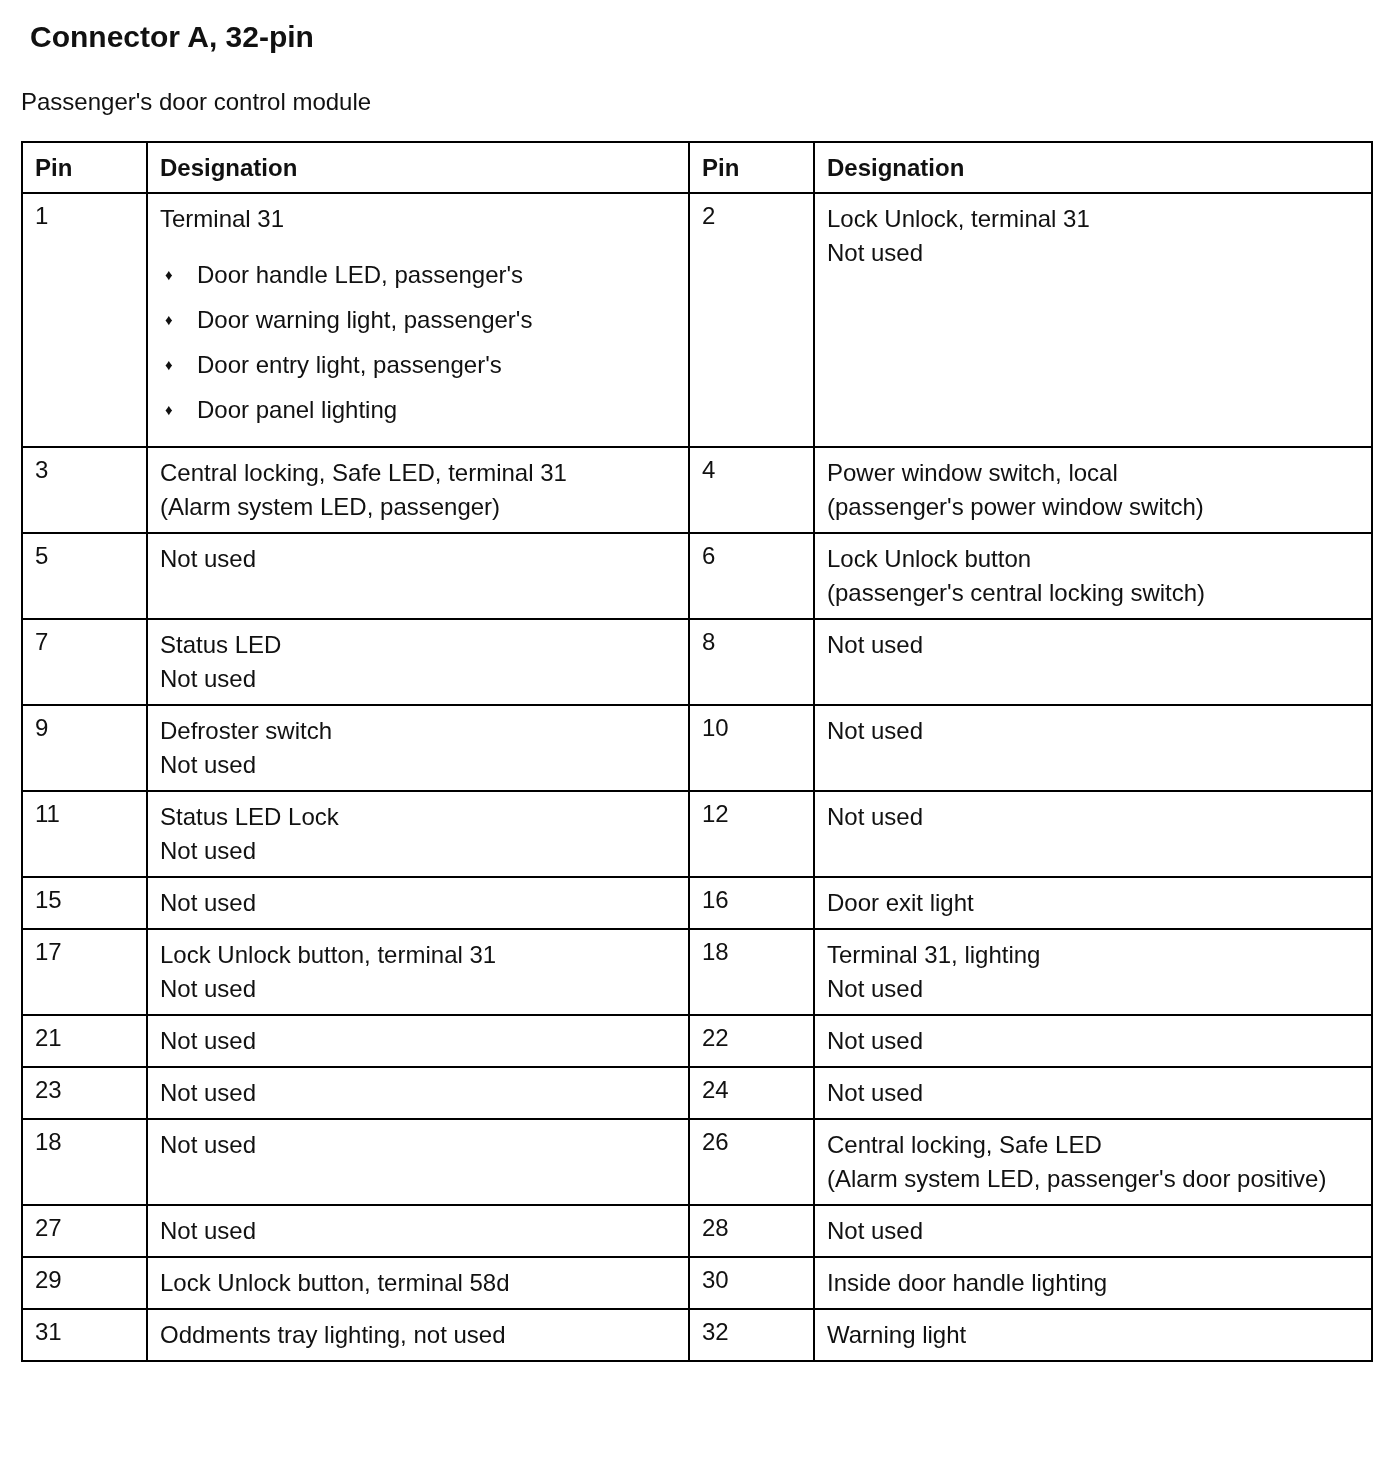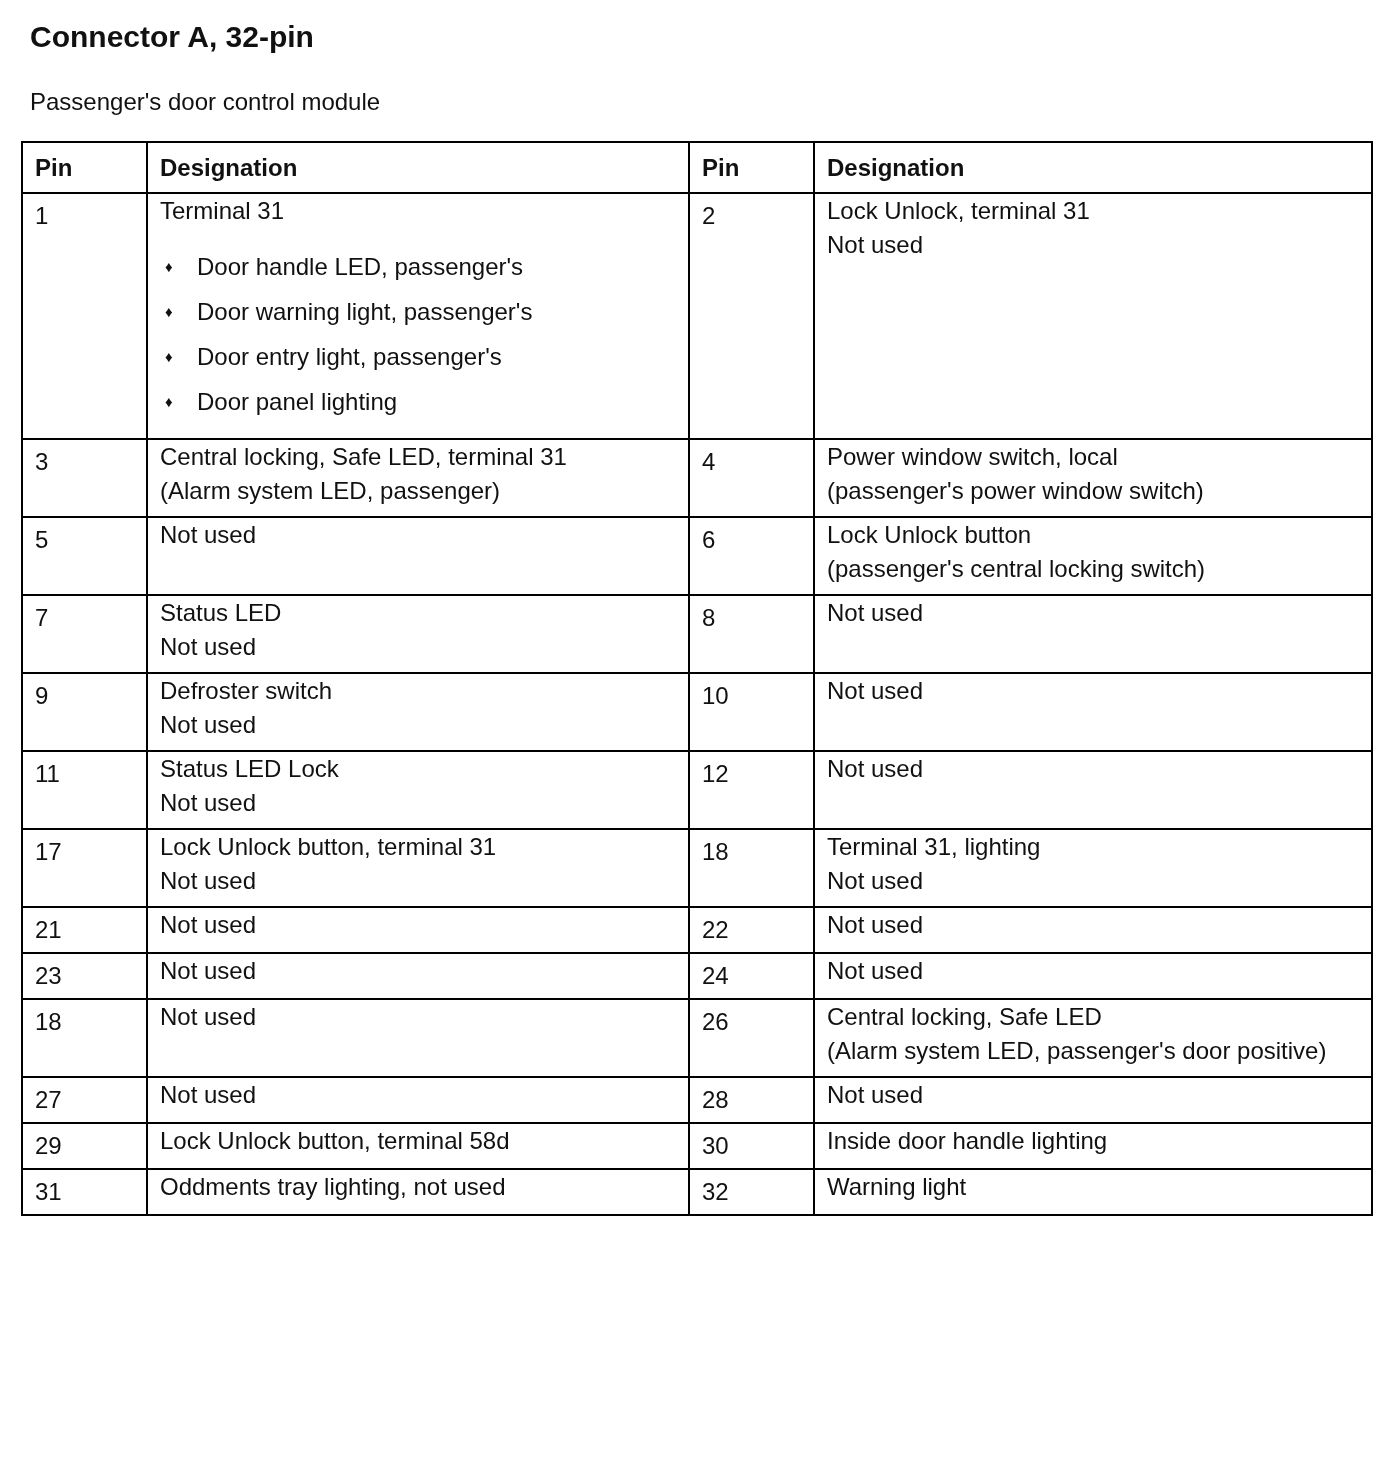--- a/index.html
+++ b/index.html
@@ -16,21 +16,20 @@
   }
   .title {
     font-size: 30px;
     font-weight: bold;
     margin-left: 9px;
     margin-top: 6px;
   }
   .subtitle {
     font-size: 24px;
     font-weight: normal;
-    margin-left: 9px;
     margin-top: 34px;
   }
   table.pin-table {
     border-collapse: collapse;
     margin-top: 25px;
     width: 1350px;
     table-layout: fixed;
   }
   .pin-table th, .pin-table td {
     border: 2px solid #000000;
@@ -45,21 +44,21 @@
   }
   col.pin-col { width: 125px; }
   col.desig-col-left { width: 542px; }
   col.desig-col-right { width: 558px; }
   .pin-cell {
     font-size: 24px;
     padding: 8px 8px 8px 12px;
   }
   .desig-cell {
     font-size: 24px;
-    padding: 0 14px 8px 12px;
+    padding: 8px 14px 8px 12px;
   }
   .desig-cell .line {
     line-height: 34px;
   }
   ul.bullets {
     list-style: none;
     margin-top: 22px;
   }
   ul.bullets li {
     display: flex;
@@ -177,20 +176,30 @@
           <td class="desig-cell">
             <div class="line">Status LED Lock</div>
             <div class="line">Not used</div>
           </td>
           <td class="pin-cell">12</td>
           <td class="desig-cell">
             <div class="line">Not used</div>
           </td>
         </tr>
         <tr>
+          <td class="pin-cell">15</td>
+          <td class="desig-cell">
+            <div class="line">Not used</div>
+          </td>
+          <td class="pin-cell">16</td>
+          <td class="desig-cell">
+            <div class="line">Door exit light</div>
+          </td>
+        </tr>
+        <tr>
           <td class="pin-cell">17</td>
           <td class="desig-cell">
             <div class="line">Lock Unlock button, terminal 31</div>
             <div class="line">Not used</div>
           </td>
           <td class="pin-cell">18</td>
           <td class="desig-cell">
             <div class="line">Terminal 31, lighting</div>
             <div class="line">Not used</div>
           </td>

